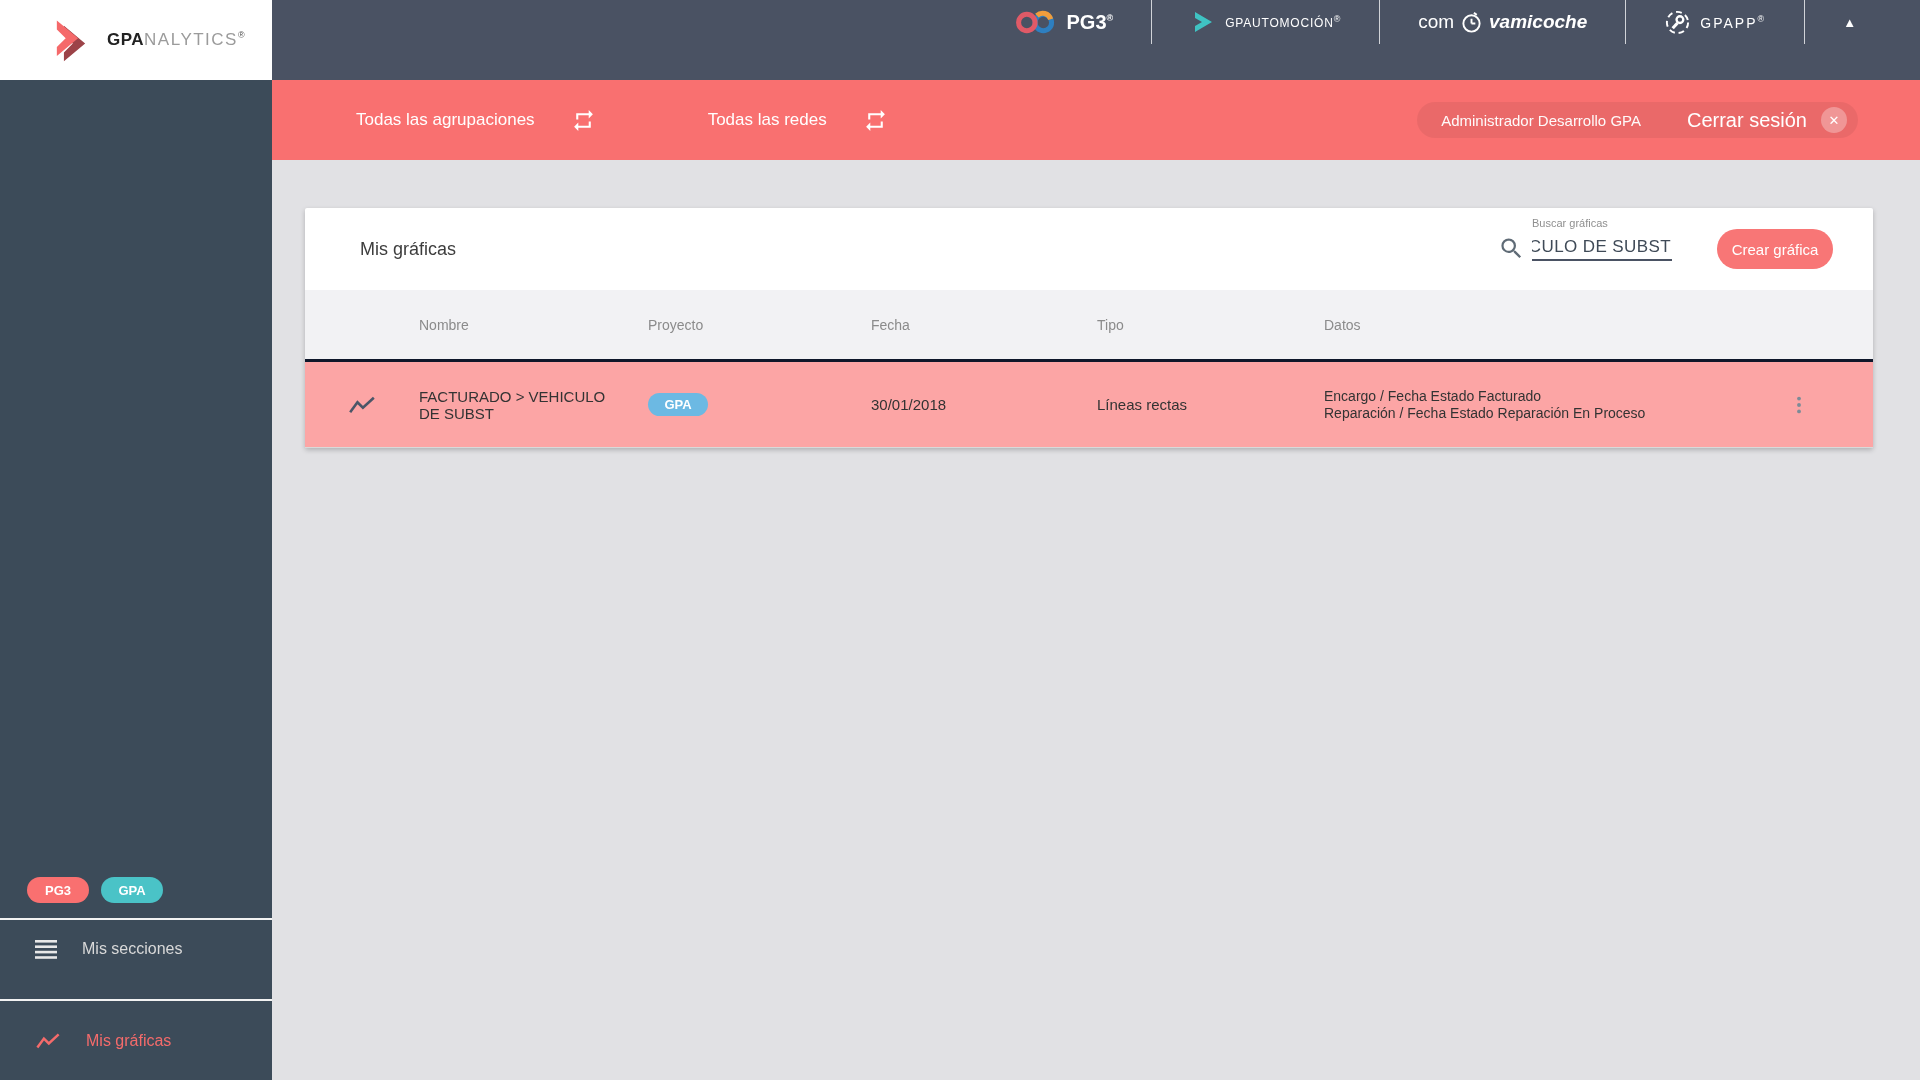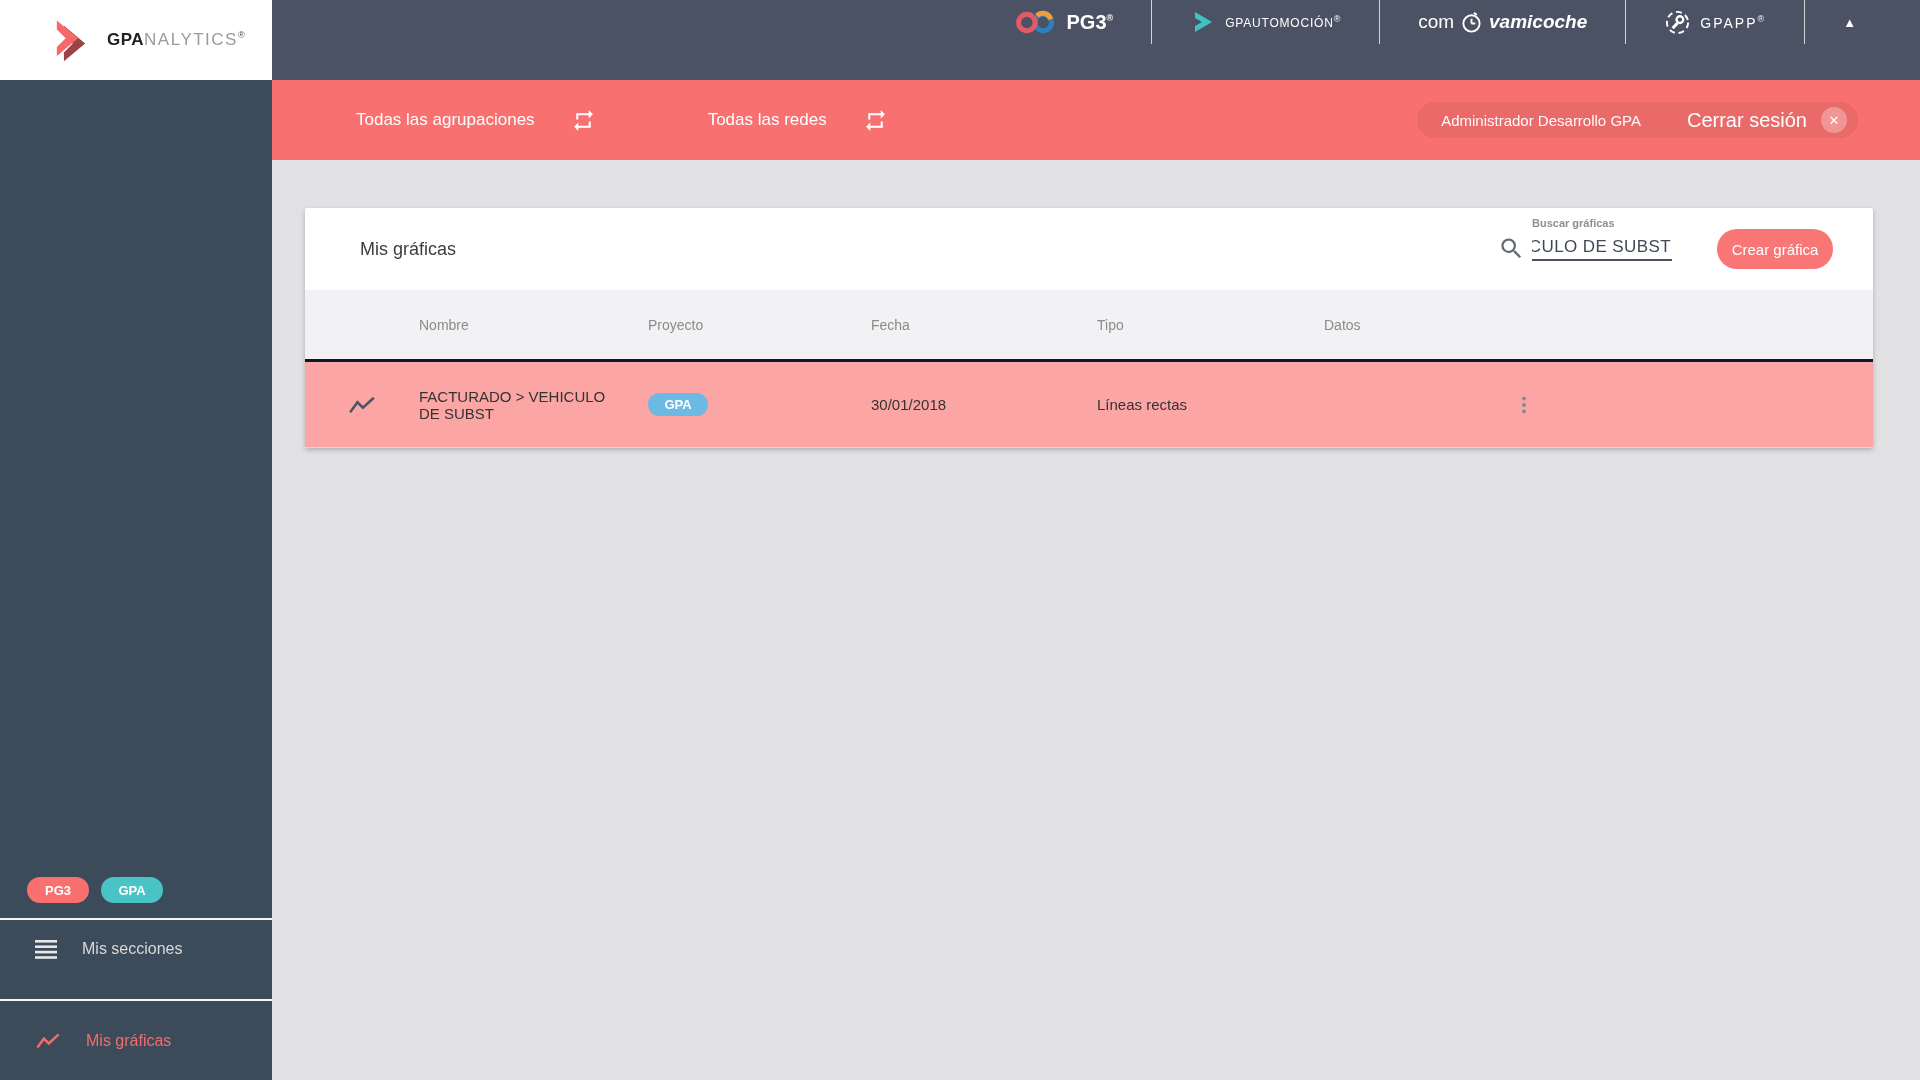--- a/index.html
+++ b/index.html
@@ -48,21 +48,21 @@
   .side-item { position:absolute; left:0; width:272px; display:flex; align-items:center; padding-left:35px; gap:25px; cursor:pointer; }
   .item-secciones { top:840px; height:58px; color:#d9d9d9; font-size:16px; }
   .item-graficas { top:921px; height:79px; color:#f56b6b; font-size:16px; }
 
   
   .card { position:absolute; left:305px; top:208px; width:1568px; background:#ffffff; border-radius:2px; box-shadow:0 2px 5px rgba(0,0,0,0.22); }
   .card-top { position:relative; height:82px; }
   .card-title { position:absolute; left:55px; top:31px; font-size:18px; color:#3d3d3d; }
   .search-icon { position:absolute; left:1193px; top:27px; cursor:pointer; }
   .search-field { position:absolute; left:1227px; top:9px; width:140px; cursor:text; }
-  .search-label { font-size:11px; color:#8f8f8f;font-weight:bold; }
+  .search-label { font-size:11px; color:#8f8f8f; }
   .search-value { margin-top:5px; height:27px; border-bottom:2px solid #4a5263; display:flex; align-items:center; justify-content:flex-end; overflow:hidden; font-size:17px; letter-spacing:0.4px; color:#3f4a57; white-space:nowrap; }
   .caret-bar { display:inline-block; width:2px; height:20px; background:#222; margin-left:1px; }
   .create-btn { position:absolute; left:1412px; top:21px; width:116px; height:40px; border:none; border-radius:20px; background:#f87676; color:#fff; font-size:15px; font-family:"Liberation Sans", sans-serif; cursor:pointer; }
 
   .tgrid { display:grid; grid-template-columns:114px 229px 223px 226px 227px 400px 149px; align-items:center; }
   .thead { height:72px; background:#f2f2f4; color:#8b8b8b; font-size:14px; border-bottom:3px solid #0f172a; }
   .trow { height:86px; border-bottom:1px solid #d9d9d9; background:#fca5a5; }
   .cell-icon { justify-self:center; display:flex; }
   .cell-name { font-size:15px; line-height:17px; color:#333; width:208px; }
   .proj-badge { justify-self:start; width:60px; height:23px; border-radius:12px; background:#6cb9e3; color:#fff; font-size:13px; font-weight:700; display:flex; align-items:center; justify-content:center; }
@@ -221,20 +221,24 @@
       <div class="tgrid trow">
         <span class="cell-icon">
           <svg width="28" height="20" viewBox="0 0 30 22">
               <polyline points="2,19 10,8 16,14 28,3" stroke="#4a5668" stroke-width="2.8" fill="none"></polyline>
             </svg>
         </span>
         <span class="cell-name">FACTURADO &gt; VEHICULO DE SUBST</span>
         <span class="proj-badge">GPA</span>
         <span class="cell-text">30/01/2018</span>
         <span class="cell-text">Líneas rectas</span>
+        <span class="cell-datos">
+          <span>Encargo / Fecha Estado Facturado</span><br>
+          <span>Reparación / Fecha Estado Reparación En Proceso</span>
+        </span>
         <span class="kebab">
           <svg width="22" height="22" viewBox="0 0 24 24">
             <circle cx="12" cy="5" r="2.1" fill="#7c8b97"></circle>
             <circle cx="12" cy="12" r="2.1" fill="#7c8b97"></circle>
             <circle cx="12" cy="19" r="2.1" fill="#7c8b97"></circle>
           </svg>
         </span>
       </div>
     </section>
   </main>

